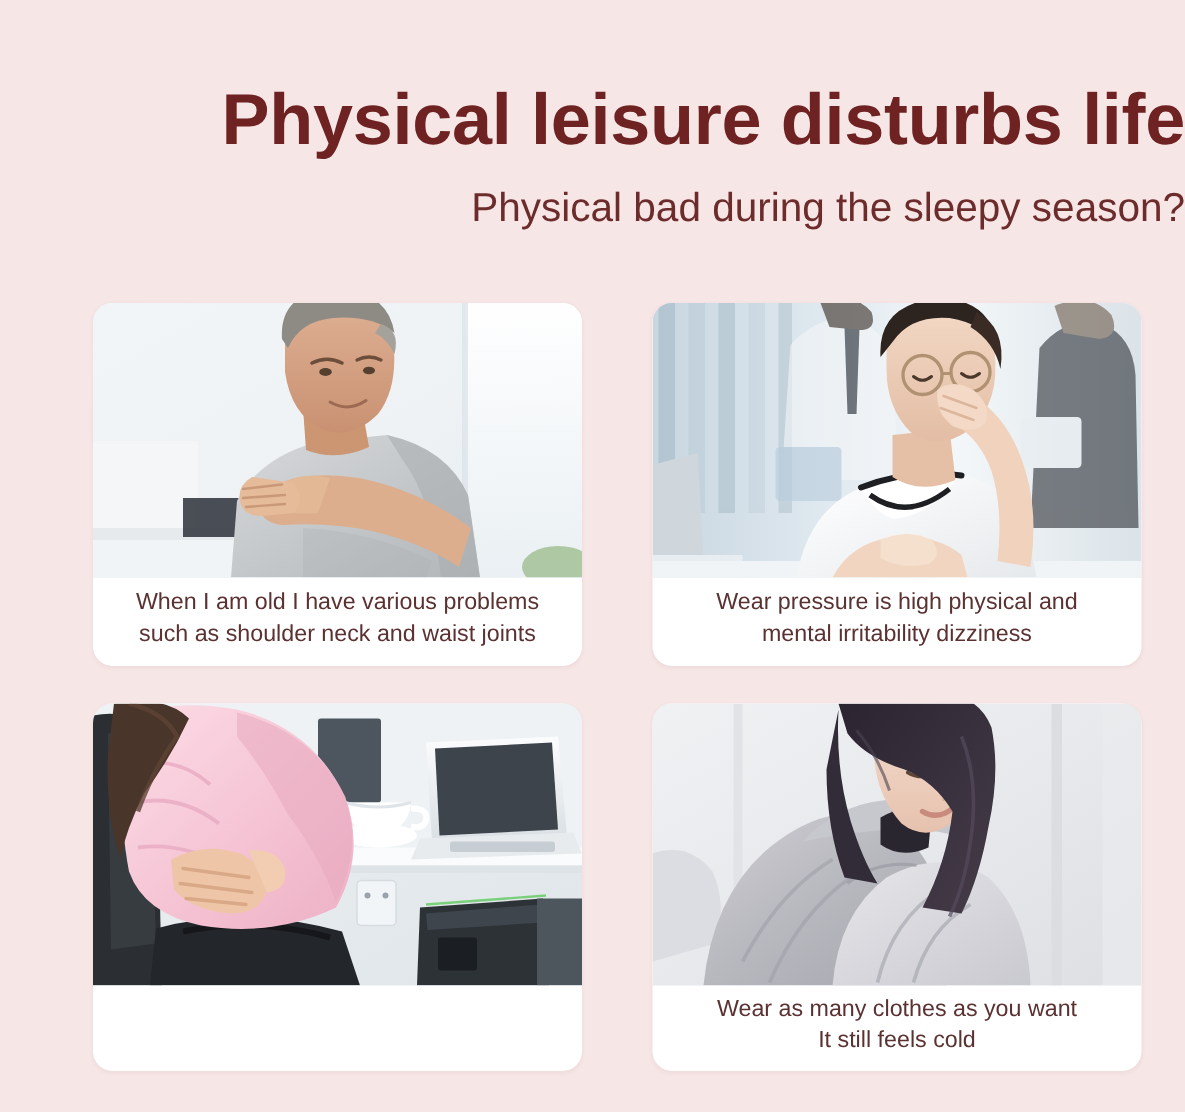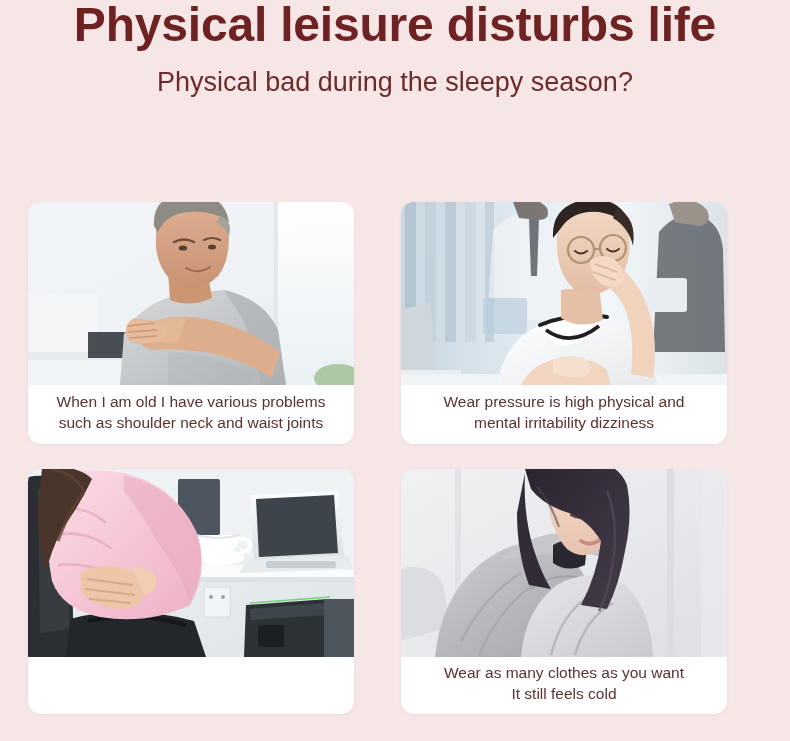--- a/index.html
+++ b/index.html
@@ -18,21 +18,22 @@
   .page {
     position: relative;
     width: 790px;
     height: 741px;
     background: #f7e6e6;
     box-sizing: border-box;
   }
 
   
   .header {
-    text-align: center;
+    padding-top: 56px;
+    text-align: right;
   }
   .page-title {
     font-size: 48px;
     line-height: 1.05;
     font-weight: 700;
     color: #6e2222;
     letter-spacing: -0.2px;
     margin: 0;
     font-family: "Liberation Sans", sans-serif;
   }
@@ -41,21 +42,21 @@
     line-height: 1.1;
     font-weight: 400;
     color: #6d2c2c;
     margin: 18px 0 0 0;
     font-family: "Liberation Sans", sans-serif;
   }
 
   
   .card-grid {
     position: absolute;
-    left: 28px;
+    left: 62px;
     top: 202px;
     width: 699px;
     display: grid;
     grid-template-columns: 326px 326px;
     grid-template-rows: 242px 245px;
     column-gap: 47px;
     row-gap: 25px;
   }
 
   .card {

